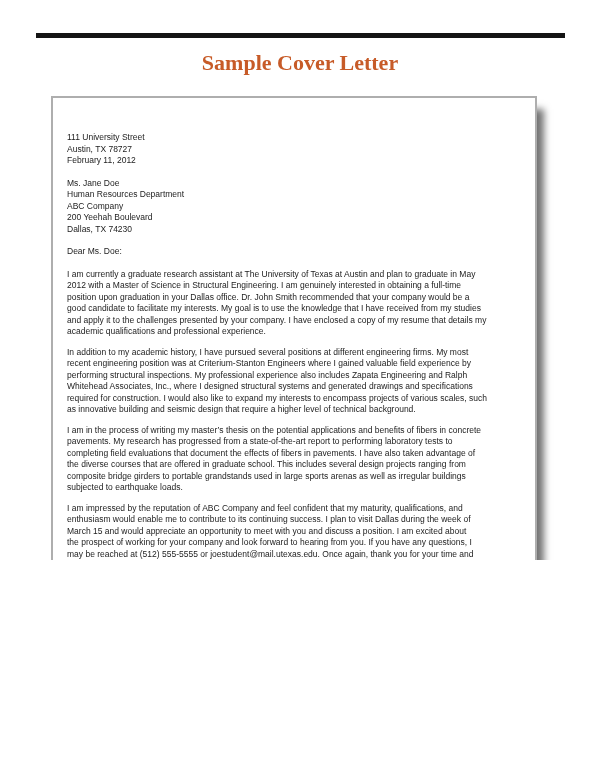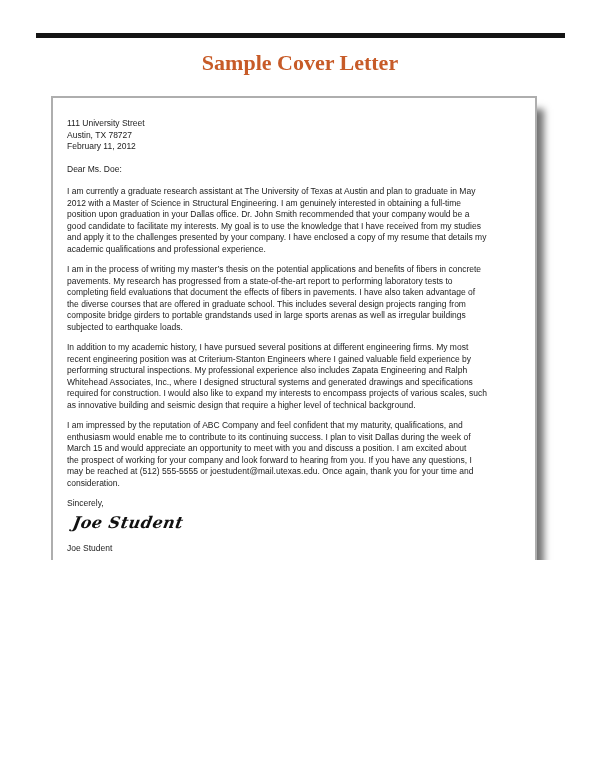--- a/index.html
+++ b/index.html
@@ -39,21 +39,21 @@
   .letter-card {
     position: absolute;
     left: 51px;
     top: 96px;
     width: 486px;
     height: 623px;
     box-sizing: border-box;
     background: #ffffff;
     border: 2px solid #aeaeae;
     box-shadow: 9px 11px 7px -2px rgba(0,0,0,0.55);
-    padding: 20px 4px 0 14px;
+    padding: 34px 4px 0 14px;
     overflow: hidden;
   }
   .block {
     white-space: pre-line;
     font-size: 8.5px;
     line-height: 11.5px;
     color: #1c1c1c;
     margin: 0 0 11px 0;
   }
   .para { margin-bottom: 9px; }
@@ -80,39 +80,44 @@
 <div class="canvas">
 
   <div class="rule top"></div>
 
   <h1 class="page-title">Sample Cover Letter</h1>
 
   <div class="letter-card">
     <div class="block sender">111 University Street
 Austin, TX 78727
 February 11, 2012</div>
+    <div class="block recipient">Ms. Jane Doe
+Human Resources Department
+ABC Company
+200 Yeehah Boulevard
+Dallas, TX 74230</div>
     <div class="block salutation">Dear Ms. Doe:</div>
     <div class="block para">I am currently a graduate research assistant at The University of Texas at Austin and plan to graduate in May
 2012 with a Master of Science in Structural Engineering. I am genuinely interested in obtaining a full-time
 position upon graduation in your Dallas office. Dr. John Smith recommended that your company would be a
 good candidate to facilitate my interests. My goal is to use the knowledge that I have received from my studies
 and apply it to the challenges presented by your company. I have enclosed a copy of my resume that details my
 academic qualifications and professional experience.</div>
+    <div class="block para">In addition to my academic history, I have pursued several positions at different engineering firms. My most
+recent engineering position was at Criterium-Stanton Engineers where I gained valuable field experience by
+performing structural inspections. My professional experience also includes Zapata Engineering and Ralph
+Whitehead Associates, Inc., where I designed structural systems and generated drawings and specifications
+required for construction. I would also like to expand my interests to encompass projects of various scales, such
+as innovative building and seismic design that require a higher level of technical background.</div>
     <div class="block para">I am in the process of writing my master’s thesis on the potential applications and benefits of fibers in concrete
 pavements. My research has progressed from a state-of-the-art report to performing laboratory tests to
 completing field evaluations that document the effects of fibers in pavements. I have also taken advantage of
 the diverse courses that are offered in graduate school. This includes several design projects ranging from
 composite bridge girders to portable grandstands used in large sports arenas as well as irregular buildings
 subjected to earthquake loads.</div>
-    <div class="block para">In addition to my academic history, I have pursued several positions at different engineering firms. My most
-recent engineering position was at Criterium-Stanton Engineers where I gained valuable field experience by
-performing structural inspections. My professional experience also includes Zapata Engineering and Ralph
-Whitehead Associates, Inc., where I designed structural systems and generated drawings and specifications
-required for construction. I would also like to expand my interests to encompass projects of various scales, such
-as innovative building and seismic design that require a higher level of technical background.</div>
     <div class="block para">I am impressed by the reputation of ABC Company and feel confident that my maturity, qualifications, and
 enthusiasm would enable me to contribute to its continuing success. I plan to visit Dallas during the week of
 March 15 and would appreciate an opportunity to meet with you and discuss a position. I am excited about
 the prospect of working for your company and look forward to hearing from you. If you have any questions, I
 may be reached at (512) 555-5555 or joestudent@mail.utexas.edu. Once again, thank you for your time and
 consideration.</div>
     <div class="block closing">Sincerely,</div>
     <div class="signature-script">Joe Student</div>
     <div class="block typed-name">Joe Student</div>
     <div class="block enclosure">Engineers</div>

